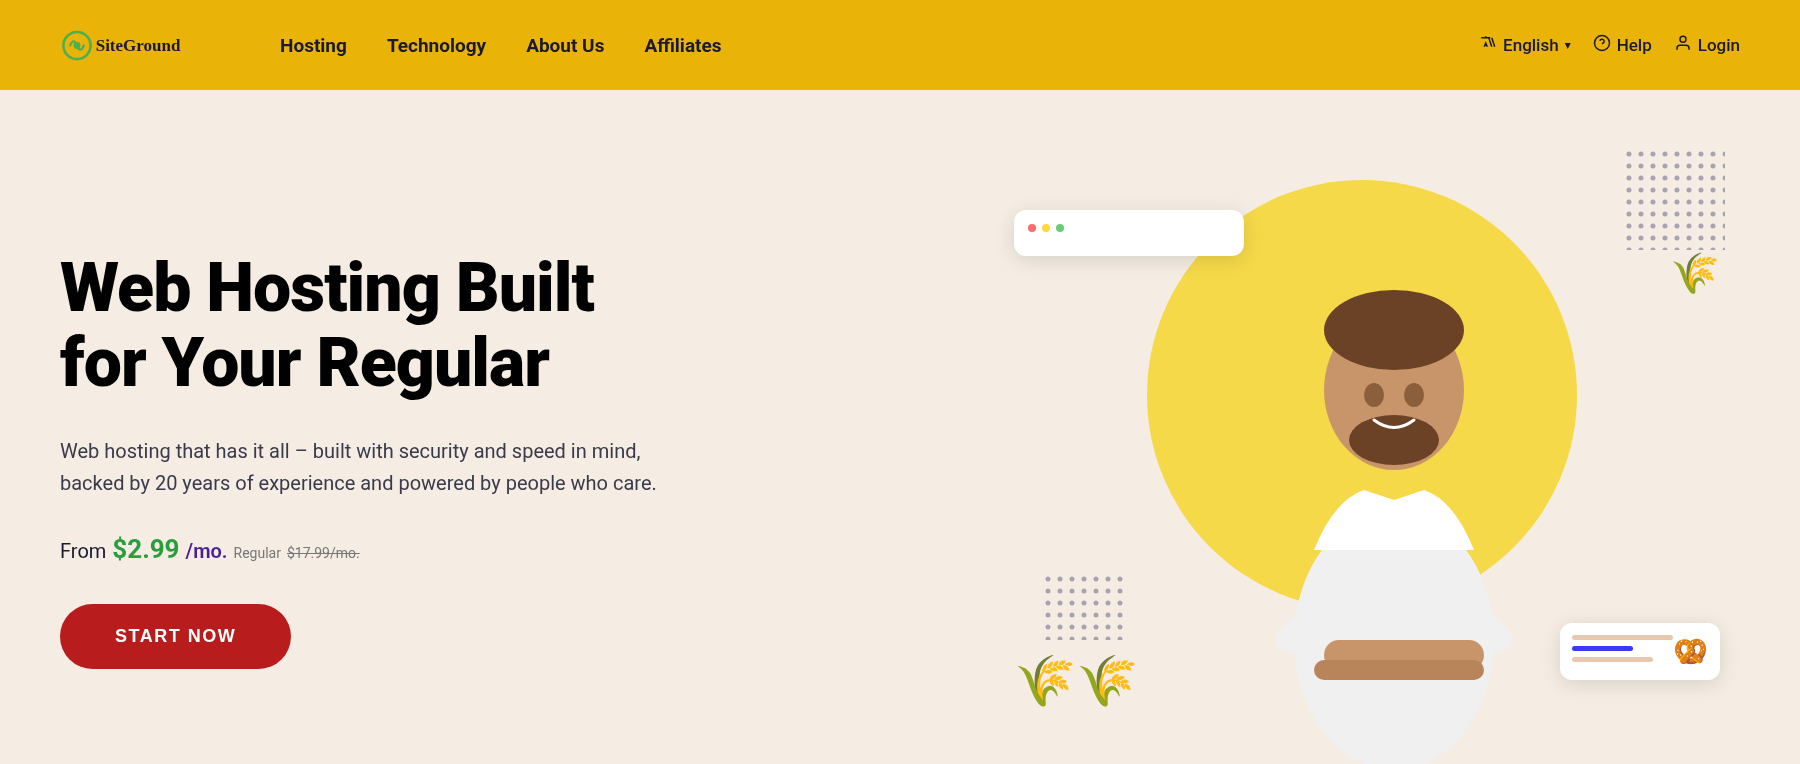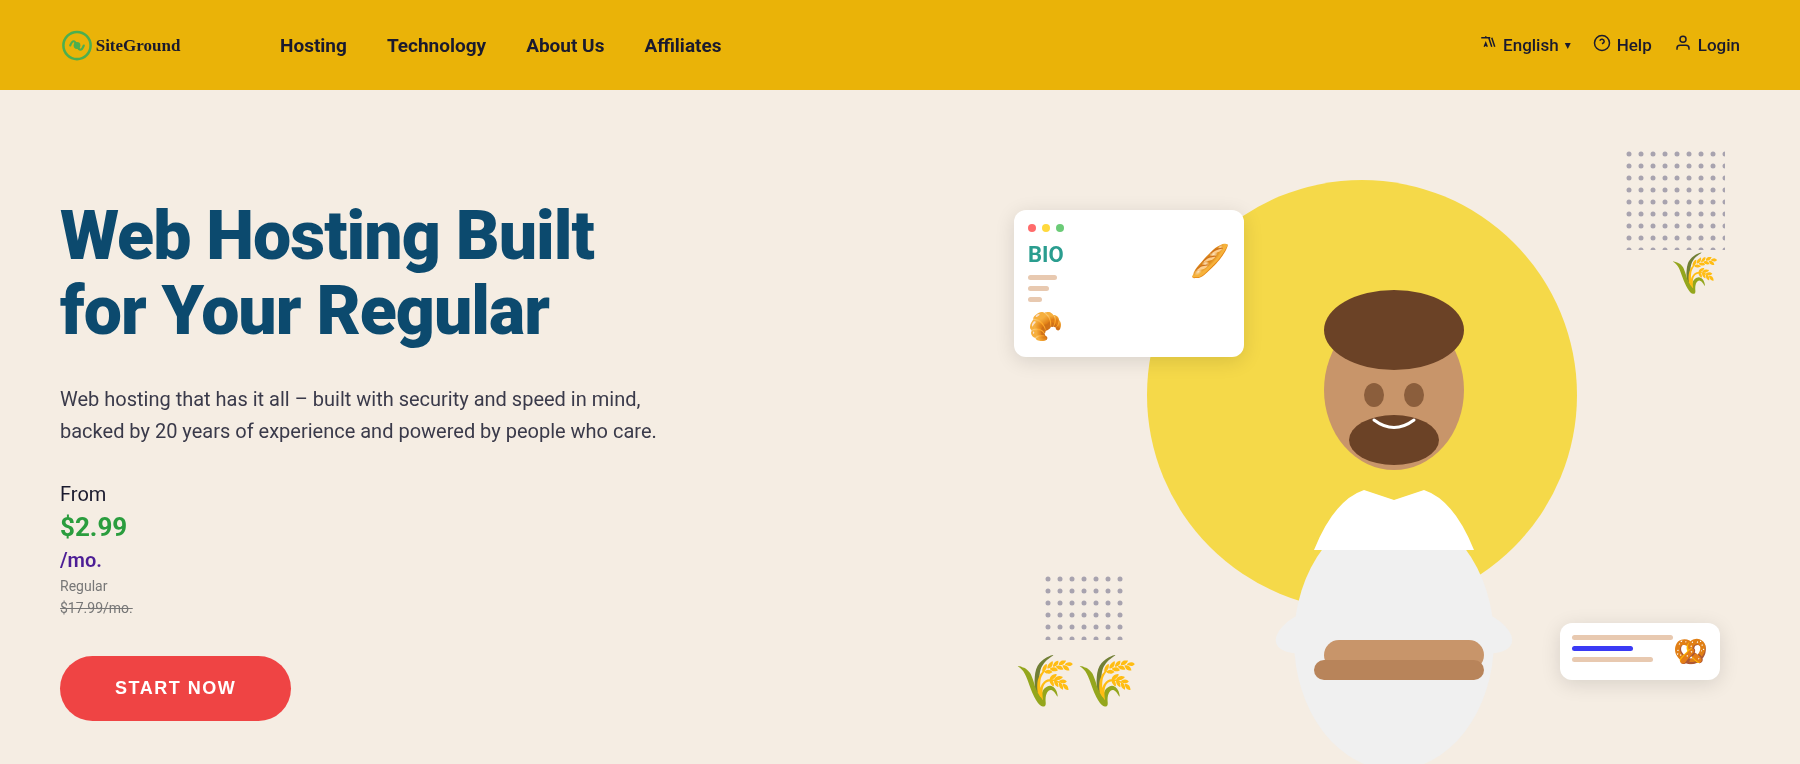--- a/index.html
+++ b/index.html
@@ -78,21 +78,21 @@
 
     .hero-text {
       flex: 0 0 55%;
       max-width: 55%;
       padding-top: 20px;
     }
 
     .hero-title {
       font-size: 68px;
       font-weight: 900;
-      color: #0c4a6e;
+      color: #000000;
       line-height: 1.1;
       margin-bottom: 35px;
       letter-spacing: -1px;
     }
 
     .hero-subtitle {
       font-size: 20px;
       color: #3a3a4a;
       line-height: 1.6;
       max-width: 620px;
@@ -100,21 +100,20 @@
     }
 
     .pricing {
       font-size: 20px;
       color: #1a1a2e;
       margin-bottom: 40px;
       display: flex;
       align-items: baseline;
       gap: 6px;
       flex-wrap: wrap;
-      flex-direction: column;
     }
 
     .price-highlight {
       color: #2a9d3e;
       font-size: 26px;
       font-weight: 700;
     }
 
     .price-per-mo {
       font-size: 20px;
@@ -128,21 +127,21 @@
       text-decoration: line-through;
     }
 
     .price-regular-label {
       font-size: 14px;
       color: #777;
     }
 
     .start-btn {
       display: inline-block;
-      background-color: #ef4444;
+      background-color: #b91c1c;
       color: #fff;
       font-size: 18px;
       font-weight: 800;
       letter-spacing: 1.5px;
       padding: 22px 55px;
       border-radius: 40px;
       border: none;
       cursor: pointer;
       text-transform: uppercase;
     }
@@ -393,30 +392,20 @@
         
       </div>
     </div>
 
     <div class="bio-card">
       <div class="bio-card-header">
         <div class="bio-dot red"></div>
         <div class="bio-dot yellow"></div>
         <div class="bio-dot green"></div>
       </div>
-      <div style="display:flex; justify-content:space-between; align-items:flex-start;">
-        <div>
-          <div class="bio-title-text">BIO</div>
-          <div class="bio-line" style="width:80%;"></div>
-          <div class="bio-line short"></div>
-          <div class="bio-line shorter"></div>
-          <div style="margin-top:8px; font-size:28px;">🥐</div>
-        </div>
-        <div style="font-size:32px; padding-left:10px;">🥖</div>
-      </div>
     </div>
 
     <div class="wheat-left">
       🌾🌾
     </div>
 
     <div class="wheat-right">
       🌾
     </div>
 

